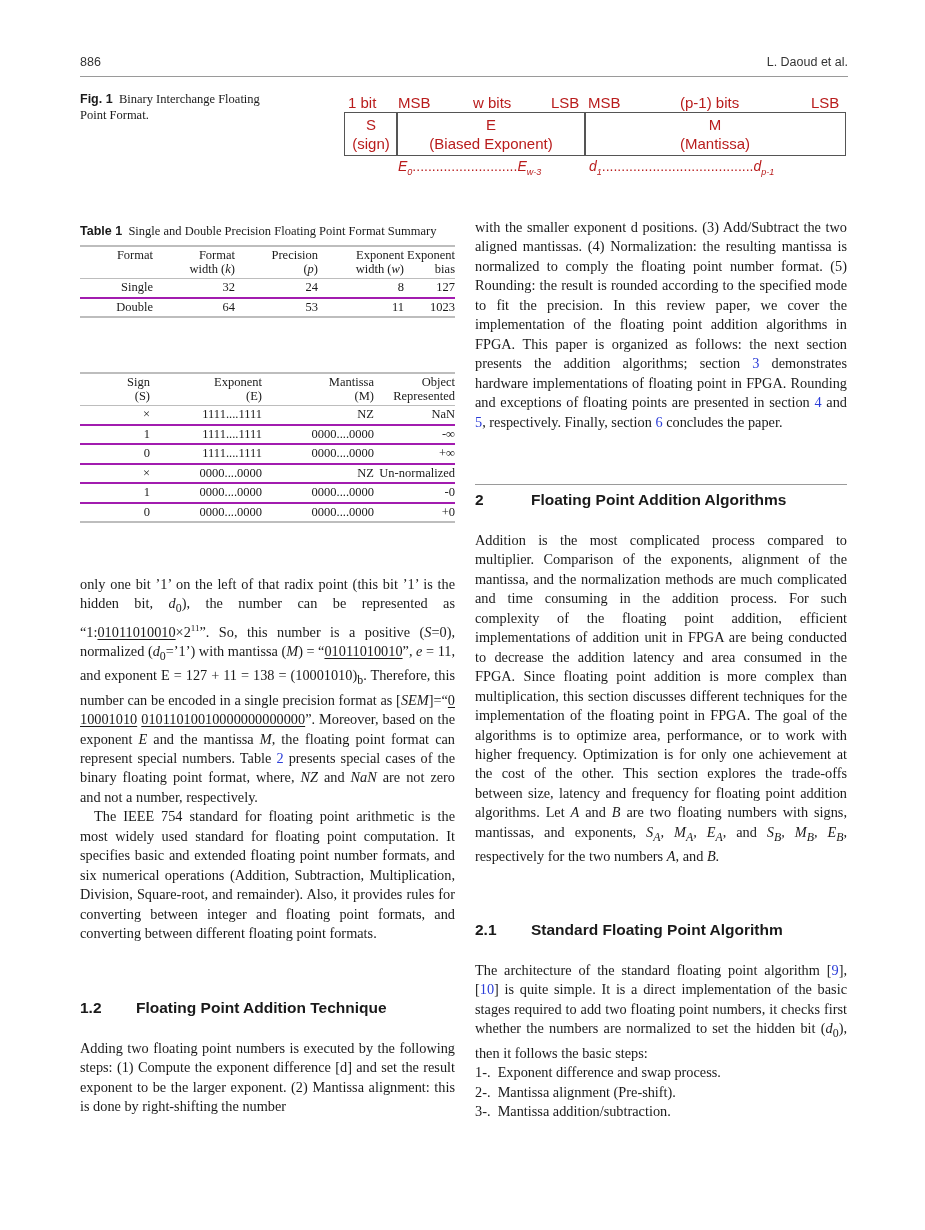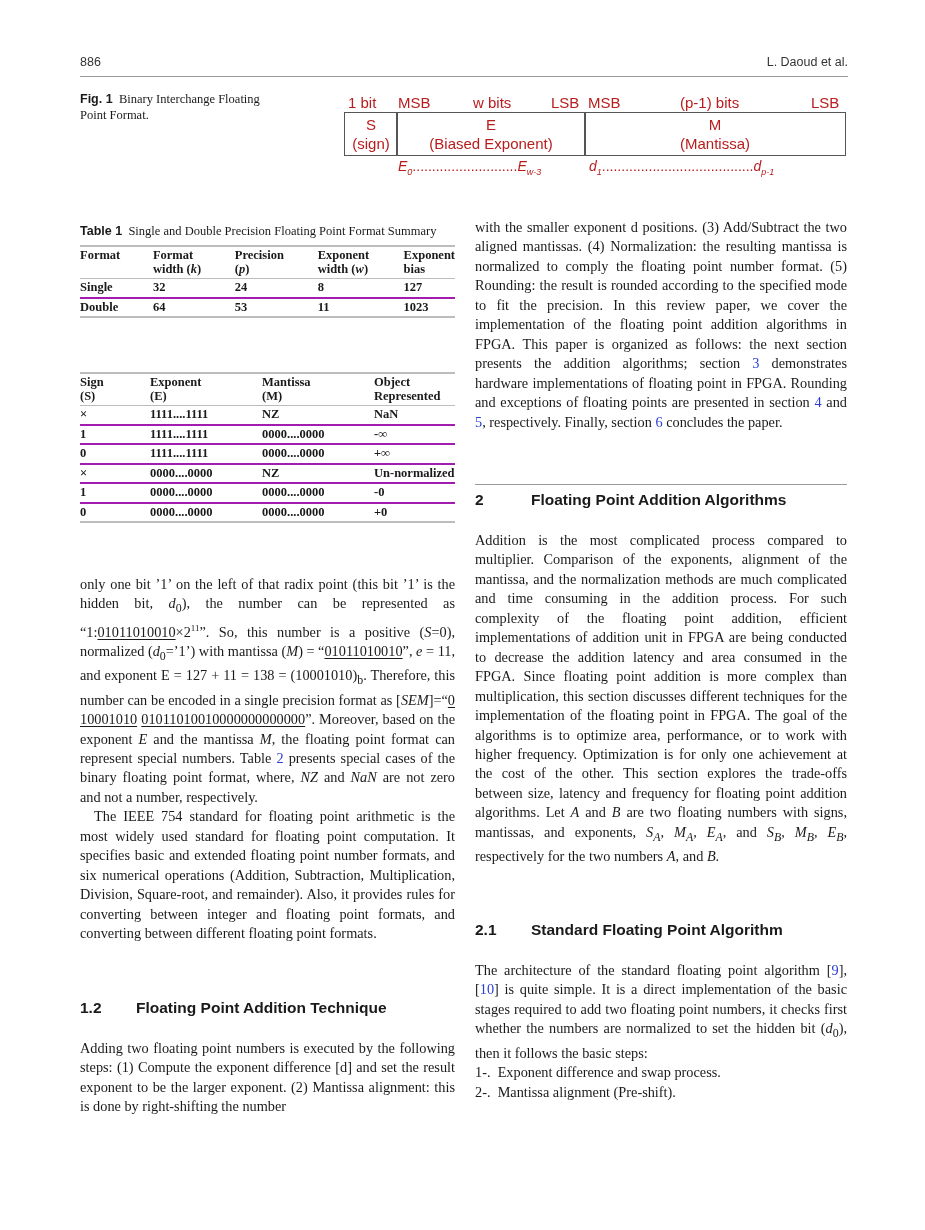--- a/index.html
+++ b/index.html
@@ -28,21 +28,21 @@
 
   
   .col { font-size: 14.3px; line-height: 19.45px; text-align: justify; }
   .col p { margin: 0; }
   .indent { text-indent: 14px; }
 
   
   .tcap { font-size: 12.5px; line-height: 16px; }
   .tcap b { font-family: "Liberation Sans", "DejaVu Sans", sans-serif; }
   table.t { border-collapse: collapse; font-size: 12.5px; line-height: 13.5px; width: 100%; }
-  table.t th, table.t td { text-align: left; font-weight: bold; vertical-align: top; padding: 2px 0 2px 0; }
+  table.t th, table.t td { text-align: right; font-weight: normal; vertical-align: top; padding: 2px 0 2px 0; }
   table.t thead tr { border-top: 2px solid #bdbdbd; border-bottom: 1.5px solid #bdbdbd; }
   table.t tbody tr { border-bottom: 2px solid #a21caf; }
   table.t tbody tr:last-child { border-bottom: 2px solid #bdbdbd; }
 
   .sec-head { font-family: "Liberation Sans", "DejaVu Sans", sans-serif; font-weight: bold; font-size: 15.5px; }
   .sec-head .num { display: inline-block; width: 56px; }
   .sec-rule { border-top: 1.5px solid #9a9a9a; }
   .steps div { text-align: left; }
 </style>
 </head>
@@ -210,14 +210,15 @@
 
 <div class="abs sec-head" style="left:475px;top:921px;width:372px">
   <span class="num">2.1</span><span>Standard Floating Point Algorithm</span>
 </div>
 
 <div class="abs col" style="left:475px;top:961px;width:372px">
   <p><span>The architecture of the standard floating point algorithm [</span><a class="link">9</a><span>], [</span><a class="link">10</a><span>] is quite simple. It is a direct implementation of the basic stages required to add two floating point numbers, it checks first whether the numbers are normalized to set the hidden bit (</span><i>d</i><sub>0</sub><span>), then it follows the basic steps:</span></p>
   <div class="steps">
     <div style="white-space:pre">1-.  Exponent difference and swap process.</div>
     <div style="white-space:pre">2-.  Mantissa alignment (Pre-shift).</div>
+    <div style="white-space:pre">3-.  Mantissa addition/subtraction.</div>
   </div>
 </div>
 
 </body></html>

